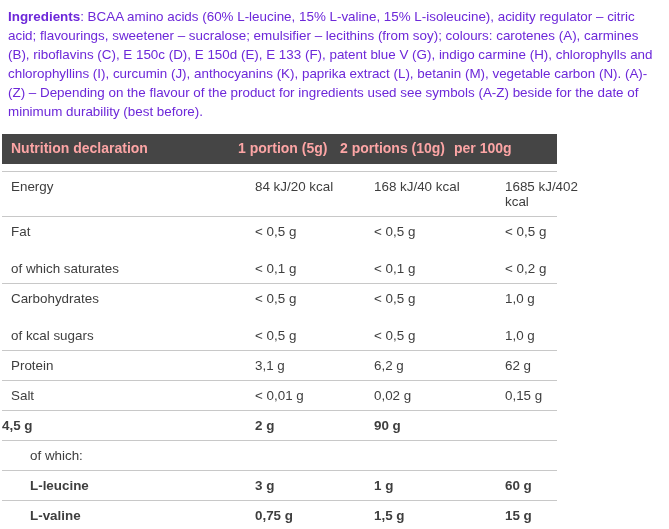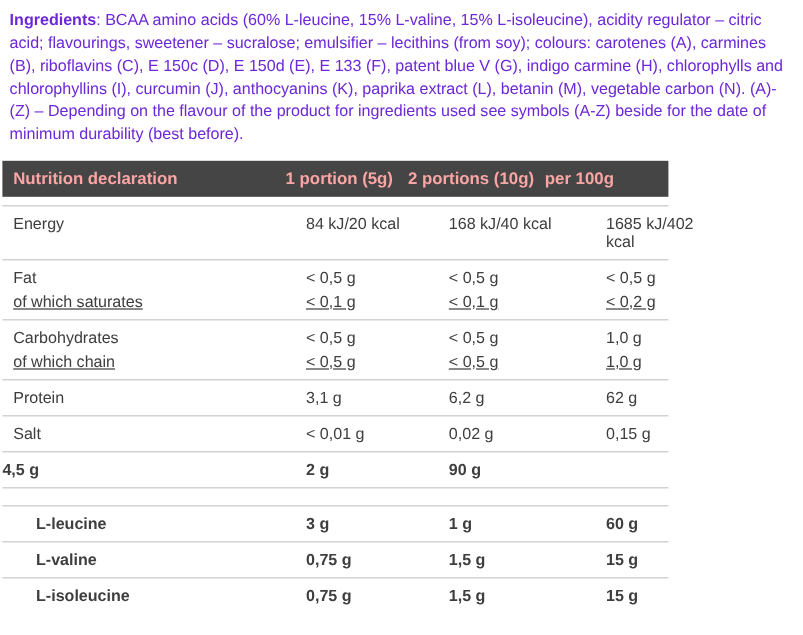--- a/index.html
+++ b/index.html
@@ -38,21 +38,21 @@
     color: #fca5a5;
     font-weight: 700;
     font-size: 14px;
     margin-bottom: 7px;
   }
   .thead .cell { padding: 7px 0 8px 0; }
   .trow { border-bottom: 1px solid #c8c8c8; gap: 17px; }
   .trow.top-line { border-top: 1px solid #c8c8c8; }
   .trow.no-line { border-bottom: none; }
   .cell { padding: 7px 4px 7px 0; line-height: 15px; }
-  .cell .line + .line { margin-top: 5px; text-decoration: underline; }
+  .cell .line + .line { margin-top: 22px; }
   .cell.label { padding-left: 9px; }
   .indent .cell.label { padding-left: 28px; }
   .bold { font-weight: 700; }
 </style>
 </head>
 <body>
 
 <div class="page">
 
   <p class="ingredients"><span class="lead">Ingredients</span><span>: BCAA amino acids (60% L-leucine, 15% L-valine, 15% L-isoleucine), acidity regulator – citric acid; flavourings, sweetener – sucralose; emulsifier – lecithins (from soy); colours: carotenes (A), carmines (B), riboflavins (C), E 150c (D), E 150d (E), E 133 (F), patent blue V (G), indigo carmine (H), chlorophylls and chlorophyllins (I), curcumin (J), anthocyanins (K), paprika extract (L), betanin (M), vegetable carbon (N). (A)-(Z) – Depending on the flavour of the product for ingredients used see symbols (A-Z) beside for the date of minimum durability (best before).</span></p>
@@ -88,21 +88,21 @@
       </div>
       <div class="cell">
         <div class="line">&lt; 0,5 g</div>
         <div class="line">&lt; 0,2 g</div>
       </div>
     </div>
 
     <div class="grid-row trow">
       <div class="cell label">
         <div class="line">Carbohydrates</div>
-        <div class="line">of which chain</div>
+        <div class="line">of kcal sugars</div>
       </div>
       <div class="cell">
         <div class="line">&lt; 0,5 g</div>
         <div class="line">&lt; 0,5 g</div>
       </div>
       <div class="cell">
         <div class="line">&lt; 0,5 g</div>
         <div class="line">&lt; 0,5 g</div>
       </div>
       <div class="cell">
@@ -125,20 +125,21 @@
       <div class="cell">0,15 g</div>
     </div>
 
     <div class="grid-row trow bold">
       <div class="cell">4,5 g</div>
       <div class="cell">2 g</div>
       <div class="cell">90 g</div>
     </div>
 
     <div class="grid-row trow indent">
+      <div class="cell label">of which:</div>
       <div class="cell"></div>
       <div class="cell"></div>
       <div class="cell"></div>
     </div>
 
     <div class="grid-row trow bold indent">
       <div class="cell label">L-leucine</div>
       <div class="cell">3 g</div>
       <div class="cell">1 g</div>
       <div class="cell">60 g</div>

